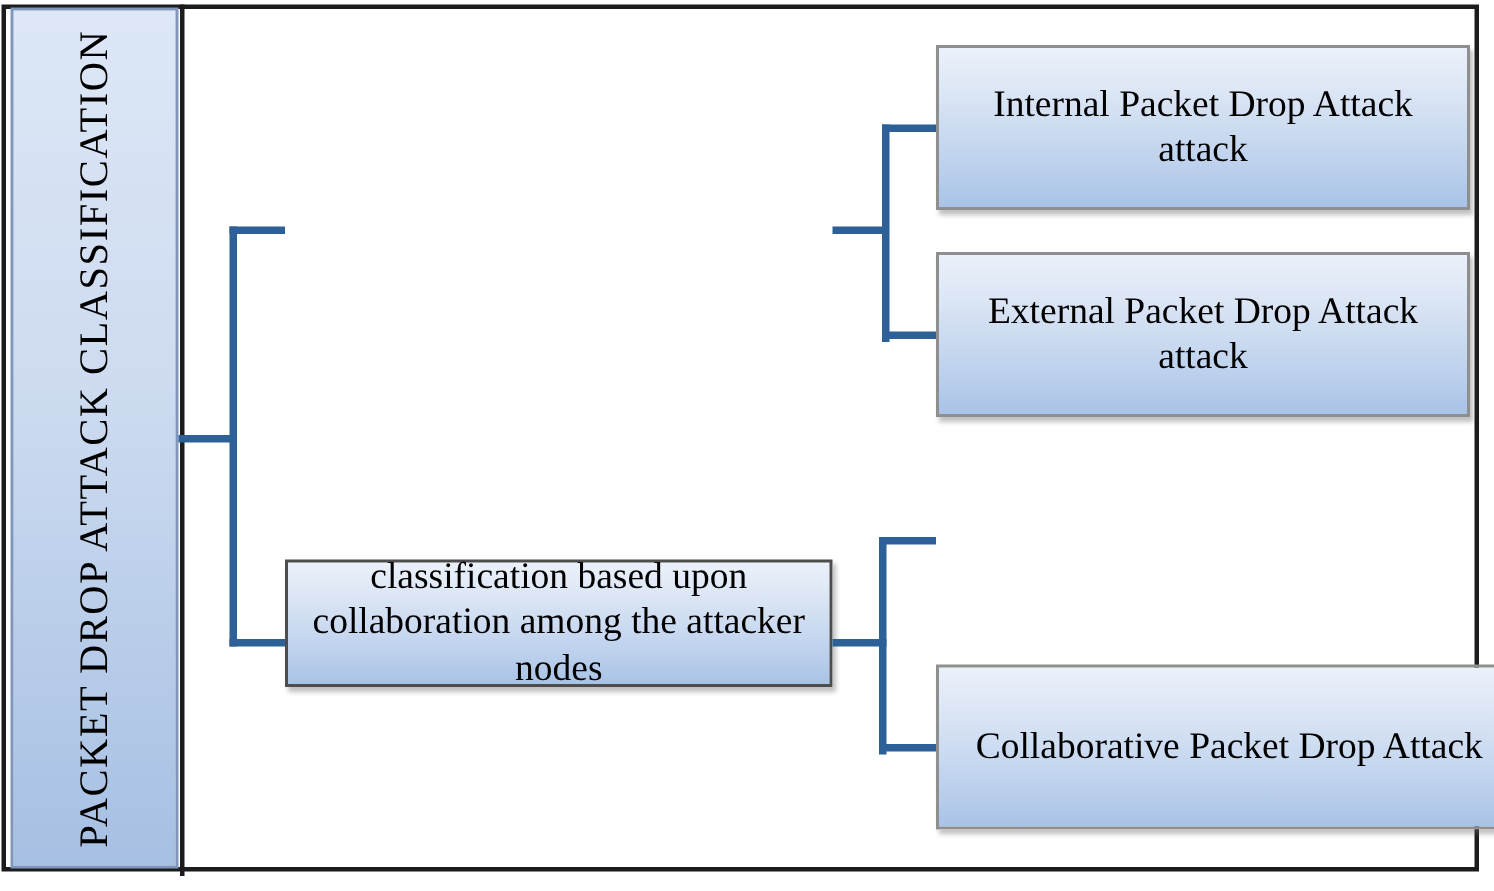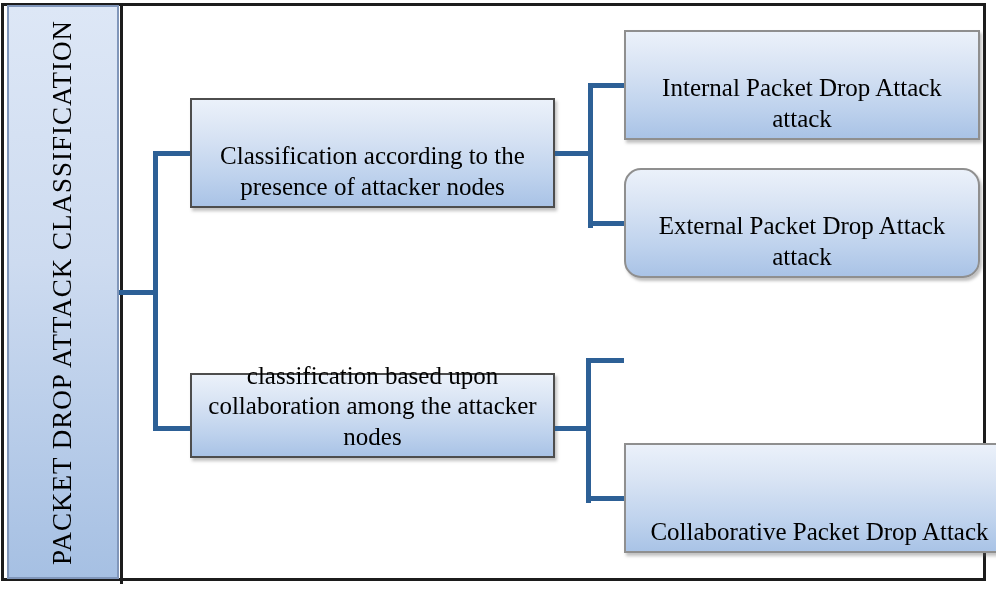--- a/index.html
+++ b/index.html
@@ -24,21 +24,21 @@
     position: absolute;
     left: 120px; top: 3px;
     width: 3px; height: 581px;
     background: #1c1c1c;
   }
   
   .node {
     position: absolute;
     box-sizing: border-box;
     display: flex;
-    align-items: flex-end;
+    align-items: center;
     justify-content: center;
     text-align: center;
     background: linear-gradient(180deg, #ebf1fa 0%, #d9e4f4 32%, #bed2ed 72%, #a9c3e6 100%);
     border: 2px solid #8f8f8f;
     box-shadow: 2px 3px 3px rgba(100,100,100,0.40);
     font-size: 25px;
     line-height: 1.22;
     padding: 4px 10px;
   }
   .node.mid { border-color: #4d4d4d; }
@@ -57,41 +57,38 @@
   .root-box .vtext {
     transform: rotate(-90deg);
     white-space: nowrap;
     font-size: 27px;
     letter-spacing: 1px;
   }
   
   .mid-a { left: 190px; top: 98px;  width: 365px; height: 110px; }
   .mid-b { left: 190px; top: 373px; width: 365px; height: 85px; }
   .leaf-1 { left: 624px; top: 30px;  width: 356px; height: 110px; }
-  .leaf-2 { left: 624px; top: 168px; width: 356px; height: 110px; border-radius: 17px; }
+  .leaf-2 { left: 624px; top: 168px; width: 356px; height: 110px; }
   .leaf-3 { left: 624px; top: 305px; width: 356px; height: 110px; }
   .leaf-4 { left: 624px; top: 443px; width: 391px; height: 110px; }
   
   .conn { position: absolute; background: #2d6096; }
 </style>
 </head>
 <body>
 
 <div id="canvas">
 
   <div class="frame"></div>
   <div class="divider"></div>
 
   <div class="root-box">
     <span class="vtext">PACKET DROP ATTACK CLASSIFICATION</span>
   </div>
 
-  <div class="node mid mid-a">
-    <span>Classification according to the presence of attacker nodes</span>
-  </div>
   <div class="node mid mid-b">
     <span>classification based upon collaboration among the attacker nodes</span>
   </div>
 
   <div class="node leaf-1">
     <span>Internal Packet Drop Attack attack</span>
   </div>
   <div class="node leaf-2">
     <span>External Packet Drop Attack attack</span>
   </div>

